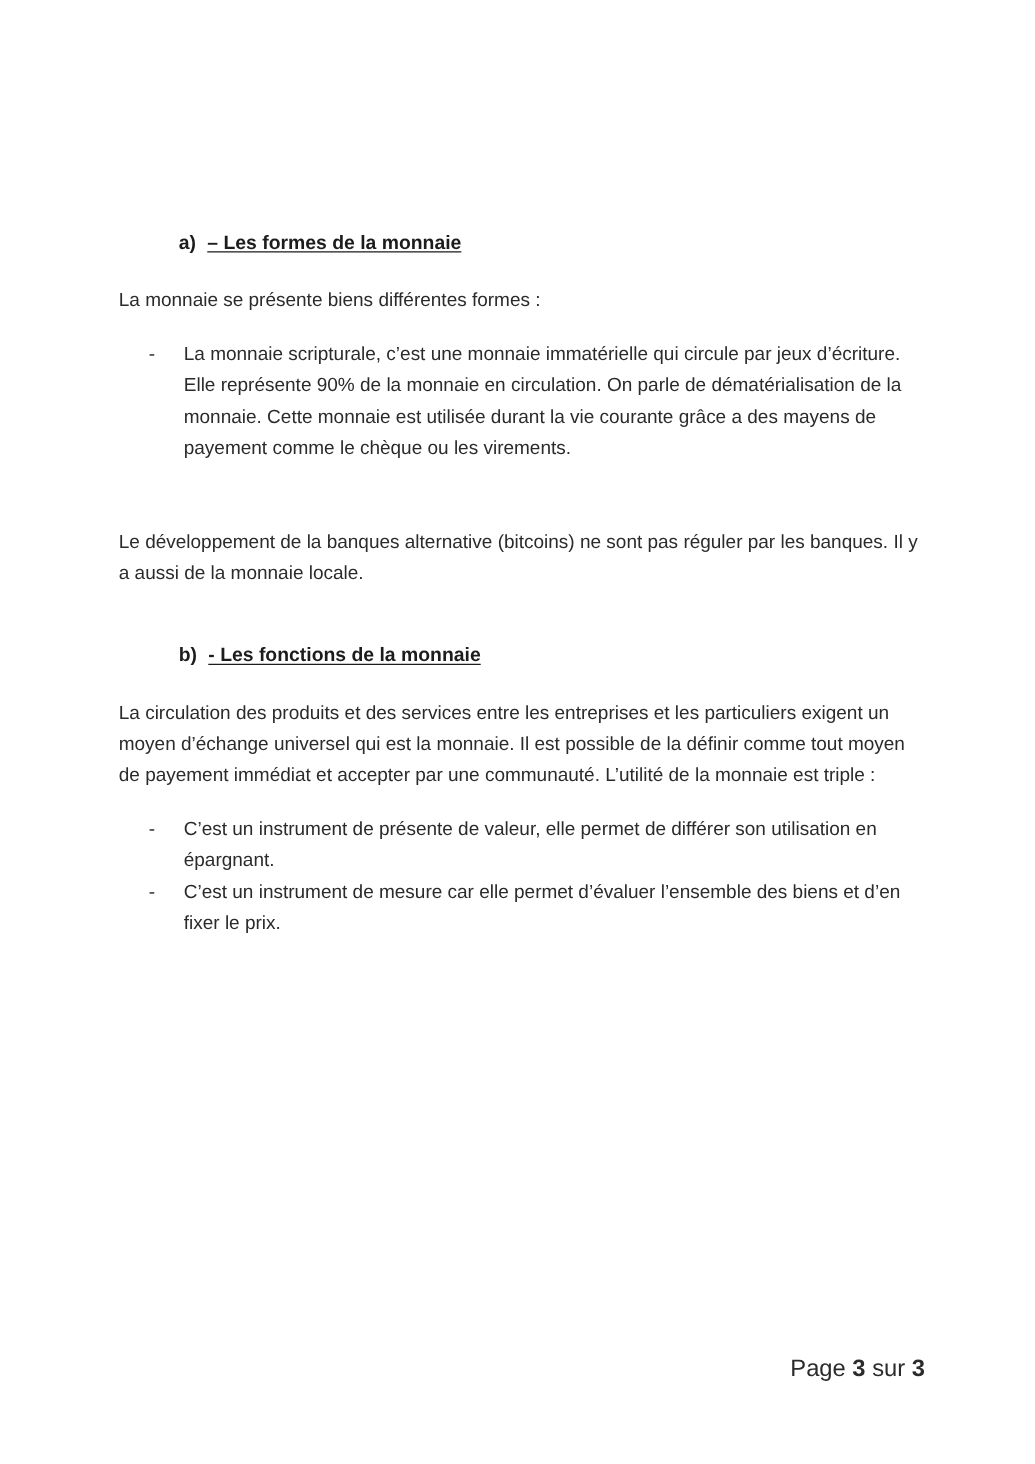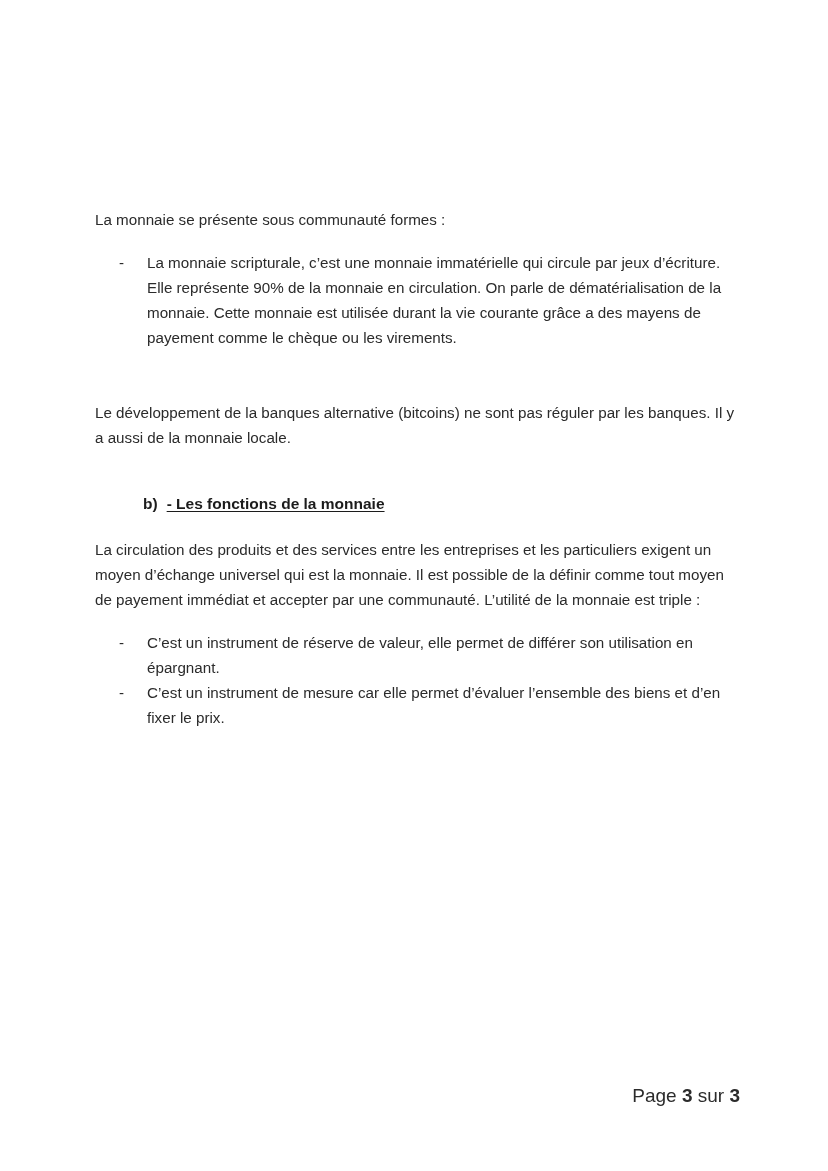--- a/index.html
+++ b/index.html
@@ -118,24 +118,27 @@
   .footer b { font-weight: bold; }
 </style>
 </head>
 <body>
 
 <div class="page">
 
 
   <div class="content">
 
+    <div class="sub-heading">
+      <span class="marker">a)</span><span class="label">– Les formes de la monnaie</span>
+    </div>
 
     <div class="spacer-22"></div>
 
-    <p class="para">La monnaie se présente sous communauté formes :</p>
+    <p class="para">La monnaie se présente biens différentes formes :</p>
 
     <div class="spacer-18"></div>
 
     <ul class="dash-list">
       <li>La monnaie scripturale, c’est une monnaie immatérielle qui circule par jeux d’écriture. Elle représente 90% de la monnaie en circulation. On parle de dématérialisation de la monnaie. Cette monnaie est utilisée durant la vie courante grâce a des mayens de payement comme le chèque ou les virements.</li>
     </ul>
 
     <div class="spacer-50"></div>
 
     <p class="para">Le développement de la banques alternative (bitcoins) ne sont pas réguler par les banques. Il y a aussi de la monnaie locale.</p>
@@ -146,21 +149,21 @@
       <span class="marker">b)</span><span class="label">- Les fonctions de la monnaie</span>
     </div>
 
     <div class="spacer-22"></div>
 
     <p class="para">La circulation des produits et des services entre les entreprises et les particuliers exigent un moyen d’échange universel qui est la monnaie. Il est possible de la définir comme tout moyen de payement immédiat et accepter par une communauté. L’utilité de la monnaie est triple :</p>
 
     <div class="spacer-18"></div>
 
     <ul class="dash-list">
-      <li>C’est un instrument de réserve de valeur, elle permet de différer son utilisation en épargnant.</li>
+      <li>C’est un instrument de présente de valeur, elle permet de différer son utilisation en épargnant.</li>
       <li>C’est un instrument de mesure car elle permet d’évaluer l’ensemble des biens et d’en fixer le prix.</li>
     </ul>
 
   </div>
 
   <div class="footer">
     <span>Page </span><b>3</b><span> sur </span><b>3</b>
   </div>
 
 </div>

